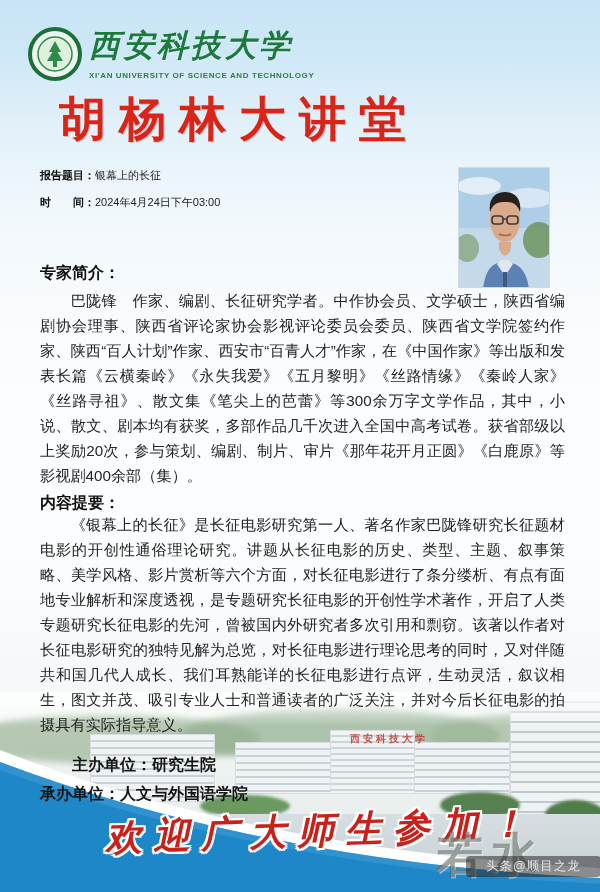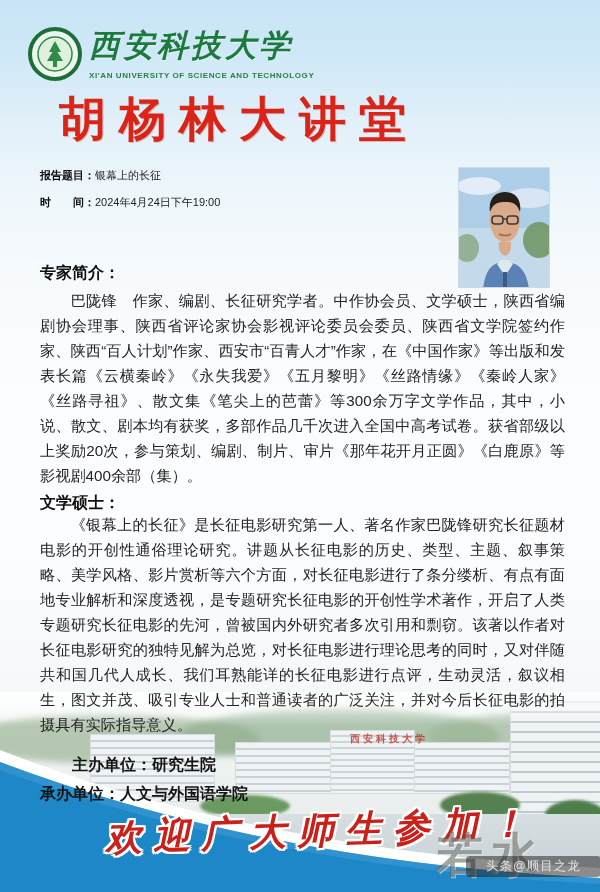--- a/index.html
+++ b/index.html
@@ -110,21 +110,21 @@
     </div>
   </div>
 
   <div class="main-title">胡杨林大讲堂</div>
 
   <div class="info-list">
     <div class="info-row">
       <span class="info-label">报告题目：</span><span class="info-value">银幕上的长征</span>
     </div>
     <div class="info-row">
-      <span class="info-label">时　　间：</span><span class="info-value">2024年4月24日下午19:00</span>
+      <span class="info-label">时　　间：</span><span class="info-value">2024年4月24日下午03:00</span>
     </div>
   </div>
 
   <div class="photo">
     <svg viewBox="0 0 92 121" width="92" height="121">
       <rect width="92" height="121" fill="#aecde6"></rect>
       <rect y="60" width="92" height="61" fill="#c4d9ea"></rect>
       <ellipse cx="20" cy="18" rx="22" ry="9" fill="#e9f1f8" opacity=".9"></ellipse>
       <ellipse cx="70" cy="30" rx="24" ry="10" fill="#dde9f4" opacity=".9"></ellipse>
       <ellipse cx="80" cy="72" rx="16" ry="18" fill="#6f9460" opacity=".85"></ellipse>
@@ -138,21 +138,21 @@
       <rect x="48" y="48" width="11" height="8" rx="3" fill="none" stroke="#3a3a3a" stroke-width="1.6"></rect>
       <line x1="44" y1="51" x2="48" y2="51" stroke="#3a3a3a" stroke-width="1.4"></line>
       <path d="M40 66 C43 68 49 68 52 66" fill="none" stroke="#9c6b52" stroke-width="1.6"></path>
       <path d="M40 80 C42 90 50 90 52 80 L52 74 L40 74 Z" fill="#d9ab8b"></path>
     </svg>
   </div>
 
   <div class="sec-heading heading-bio">专家简介：</div>
   <div class="para para-bio"><span class="indent"></span><span>巴陇锋　作家、编剧、长征研究学者。中作协会员、文学硕士，陕西省编剧协会理事、陕西省评论家协会影视评论委员会委员、陕西省文学院签约作家、陕西“百人计划”作家、西安市“百青人才”作家，在《中国作家》等出版和发表长篇《云横秦岭》《永失我爱》《五月黎明》《丝路情缘》《秦岭人家》《丝路寻祖》、散文集《笔尖上的芭蕾》等300余万字文学作品，其中，小说、散文、剧本均有获奖，多部作品几千次进入全国中高考试卷。获省部级以上奖励20次，参与策划、编剧、制片、审片《那年花开月正圆》《白鹿原》等影视剧400余部（集）。</span></div>
 
-  <div class="sec-heading heading-summary">文学硕士：</div>
+  <div class="sec-heading heading-summary">内容提要：</div>
   <div class="para para-summary"><span class="indent"></span><span>《银幕上的长征》是长征电影研究第一人、著名作家巴陇锋研究长征题材电影的开创性通俗理论研究。讲题从长征电影的历史、类型、主题、叙事策略、美学风格、影片赏析等六个方面，对长征电影进行了条分缕析、有点有面地专业解析和深度透视，是专题研究长征电影的开创性学术著作，开启了人类专题研究长征电影的先河，曾被国内外研究者多次引用和剽窃。该著以作者对长征电影研究的独特见解为总览，对长征电影进行理论思考的同时，又对伴随共和国几代人成长、我们耳熟能详的长征电影进行点评，生动灵活，叙议相生，图文并茂、吸引专业人士和普通读者的广泛关注，并对今后长征电影的拍摄具有实际指导意义。</span></div>
 
   <div class="campus">
     <div class="c-sky"></div>
     <div class="c-mountain m1"></div>
     <div class="c-mountain m2"></div>
     <div class="c-mountain m3"></div>
     <div class="c-bld b-left"></div>
     <div class="c-bld b-main"></div>
     <div class="c-bld b-tower"></div>

